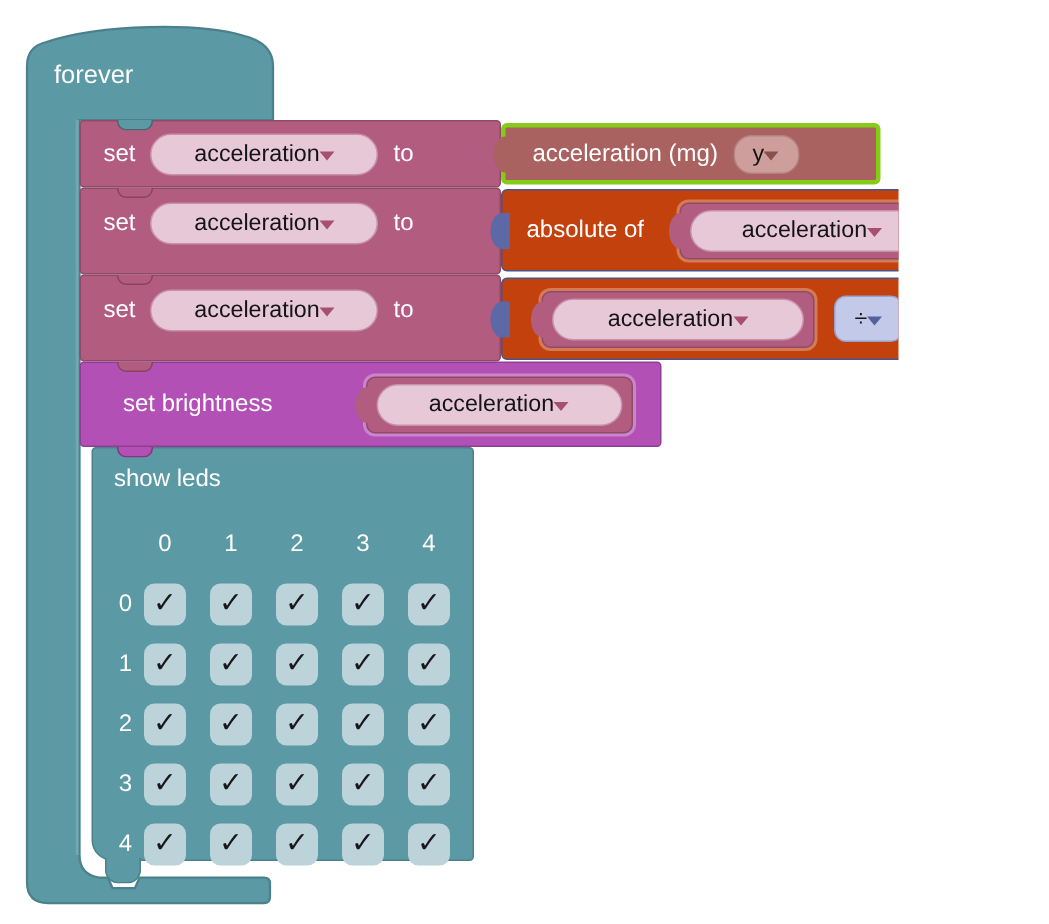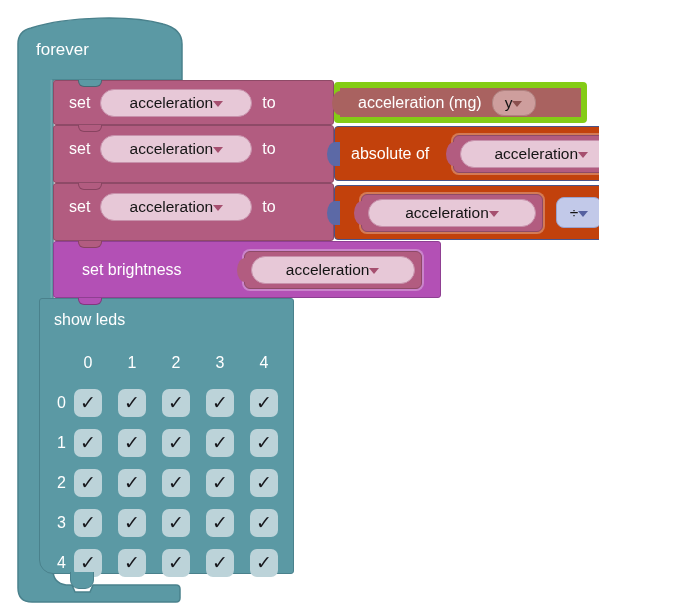--- a/index.html
+++ b/index.html
@@ -9,21 +9,21 @@
   }
   .abs{position:absolute;}
   svg.outline{position:absolute;left:0;top:0;}
   
   .block{
     position:absolute;display:flex;align-items:center;gap:10px;
     color:#fff;font-size:16px;box-sizing:border-box;border-radius:3px;
     z-index:1;
   }
   .pink  {background:#B25C80;border:1px solid #8E4A67;}
-  .rust  {background:#A96260;border:6px solid #84cc16;}
+  .rust  {background:#A96260;border:3px solid #84cc16;}
   .blue  {background:#c2410c;border:1px solid #49548A;}
   .mag   {background:#B350B5;border:1px solid #8F3F92;}
   .tealb {background:#5B99A4;border:1px solid #4A818C;}
   .tall{align-items:flex-start;padding-top:9px;}
   .tall .rowline{display:flex;align-items:center;gap:10px;}
   
   .value{z-index:2;border-radius:4px;}
   
   .pill{
     display:inline-flex;align-items:center;gap:0;justify-content:center;
@@ -183,21 +183,21 @@
     <span class="label-txt">set brightness</span>
     <span class="varblock" style="margin-left:52px;">
       <span class="knob knob-pink"></span>
       <span class="pill pill-pink" style="min-width:164px;">
         <span>acceleration</span>
         <span class="arr"></span>
       </span>
     </span>
   </div>
 
-  <div class="block tealb" style="left:39px;top:298px;width:255px;height:276px;align-items:flex-start;
+  <div class="block tealb" style="left:61px;top:298px;width:255px;height:276px;align-items:flex-start;
               padding:12px 0 0 14px;border-bottom-left-radius:14px;display:block;">
     <span class="label-txt">show leds</span>
     <div class="ledgrid" id="led-grid">
         <div class="ledrow">
           <span class="ledlabel"></span>
           <span class="ledhdr">0</span>
           <span class="ledhdr">1</span>
           <span class="ledhdr">2</span>
           <span class="ledhdr">3</span>
           <span class="ledhdr">4</span>

